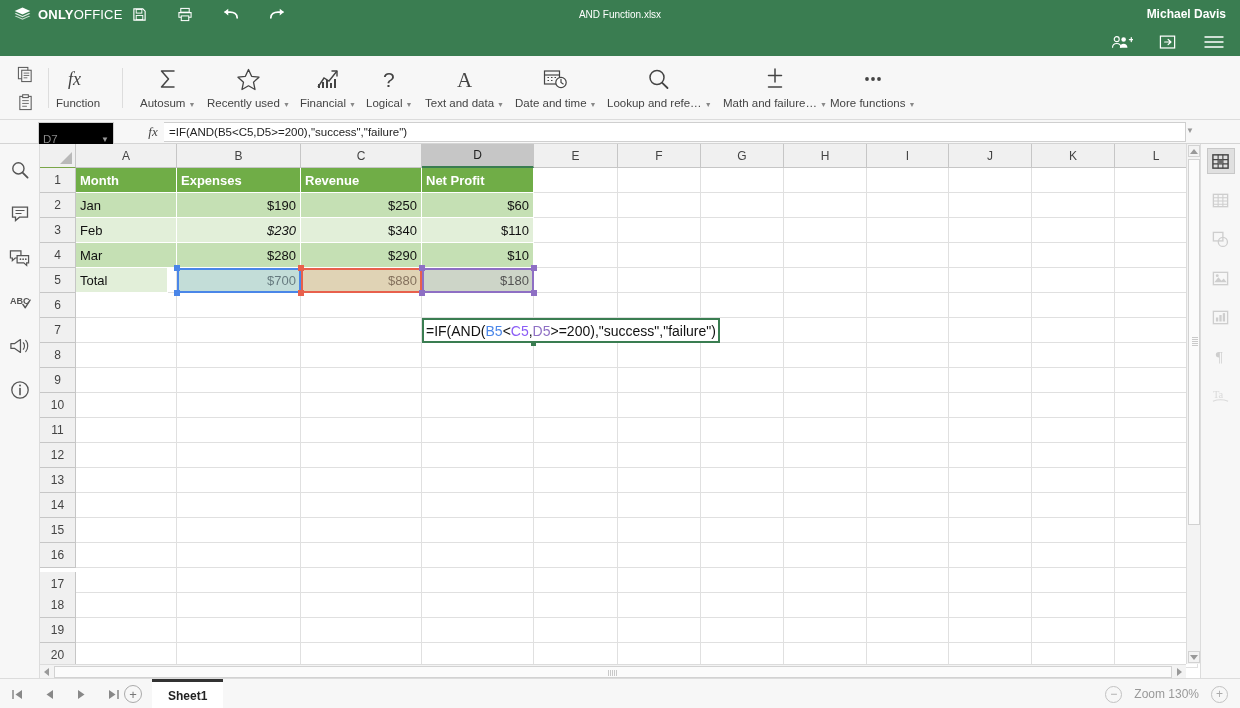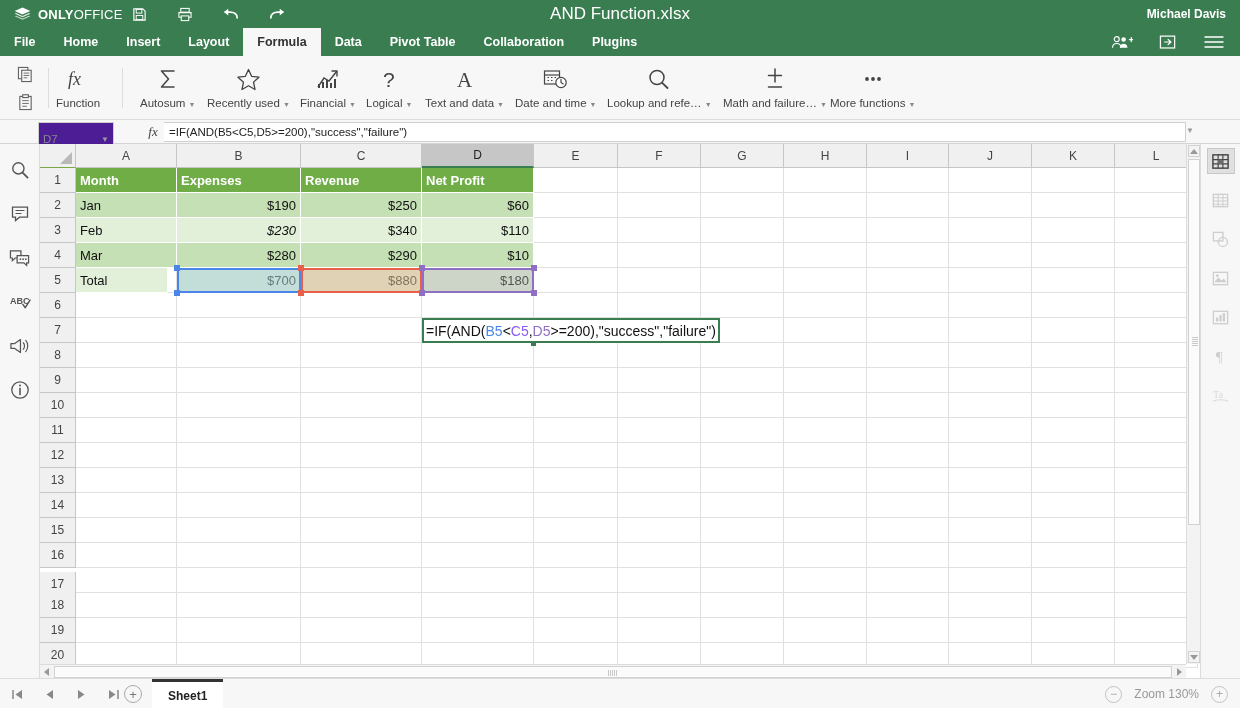--- a/index.html
+++ b/index.html
@@ -22,21 +22,21 @@
     color: #fff; font-size: 13px; letter-spacing: .2px;
   }
   .brand-logo { display: block; }
   .brand-text { font-weight: 400; }
   .brand-text b { font-weight: 700; }
   .qa-btns { position: absolute; left: 128px; top: 0; height: 28px; display: flex; align-items: center; gap: 24px; }
   .qa-btn { width: 22px; height: 22px; display: flex; align-items: center; justify-content: center; cursor: pointer; }
   .doc-title {
     position: absolute; left: 0; top: 0; width: 1240px; height: 28px;
     display: flex; align-items: center; justify-content: center;
-    color: #fff; font-size: 17px; pointer-events: none;
+    color: #fff; font-size: 10px; pointer-events: none;
   }
   .user-name {
     position: absolute; right: 14px; top: 0; height: 28px;
     display: flex; align-items: center; color: #fff; font-size: 12px; font-weight: 700;
   }
 
   
   .tabrow {
     position: absolute; left: 0; top: 28px; width: 1240px; height: 28px;
     background: #3a7d51;
@@ -77,21 +77,21 @@
   .caret { font-size: 7px; color: #888; position: relative; top: 1px; }
 
   
   .fbar {
     position: absolute; left: 0; top: 120px; width: 1240px; height: 24px;
     background: #f7f7f7; border-bottom: 1px solid #d4d4d4;
     display: flex; align-items: center;
   }
   .namebox {
     position: absolute; left: 38px; top: 2px; width: 76px; height: 20px;
-    background: #4c1d95; border: 1px solid #cfcfcf;
+    background: #000000; border: 1px solid #cfcfcf;
     display: flex; align-items: center; padding: 16px 4px;
   }
   .namebox-val { font-size: 11.5px; color: #888; flex: 1; }
   .namebox-caret { font-size: 8px; color: #999; }
   .fx-btn {
     position: absolute; left: 143px; top: 2px; width: 20px; height: 20px;
     display: flex; align-items: center; justify-content: center;
     font-family: "Liberation Serif", serif; font-style: italic; font-size: 13px; color: #444;
     cursor: pointer;
   }
@@ -283,31 +283,20 @@
             <path d="M12.4 1.4 L16.8 5 L12.4 8.6 Z" fill="#fff"></path>
           </svg>
       </div>
     </div>
 
     <div class="doc-title">AND Function.xlsx</div>
     <div class="user-name">Michael Davis</div>
   </div>
 
   <div class="tabrow">
-    <div class="tabs" id="tabs-container">
-        <div class="tab">File</div>
-        <div class="tab">Home</div>
-        <div class="tab">Insert</div>
-        <div class="tab">Layout</div>
-        <div class="tab active">Formula</div>
-        <div class="tab">Data</div>
-        <div class="tab">Pivot Table</div>
-        <div class="tab">Collaboration</div>
-        <div class="tab">Plugins</div>
-      </div>
     <div class="tab-right-icons">
       <div class="tri">
         <svg width="22" height="16" viewBox="0 0 23 16">
             <circle cx="6" cy="5" r="2.6" fill="none" stroke="#fff" stroke-width="1.2"></circle>
             <path d="M1.6 14c0-2.8 2-4.4 4.4-4.4S10.4 11.2 10.4 14" fill="none" stroke="#fff" stroke-width="1.2"></path>
             <circle cx="13.2" cy="5.4" r="2.4" fill="#fff"></circle>
             <path d="M9.2 14c0-2.6 1.8-4.2 4-4.2s4 1.6 4 4.2z" fill="#fff"></path>
             <path d="M19.2 5.5h4M21.2 3.5v4" stroke="#fff" stroke-width="1.3" stroke-linecap="round"></path>
           </svg>
       </div>

